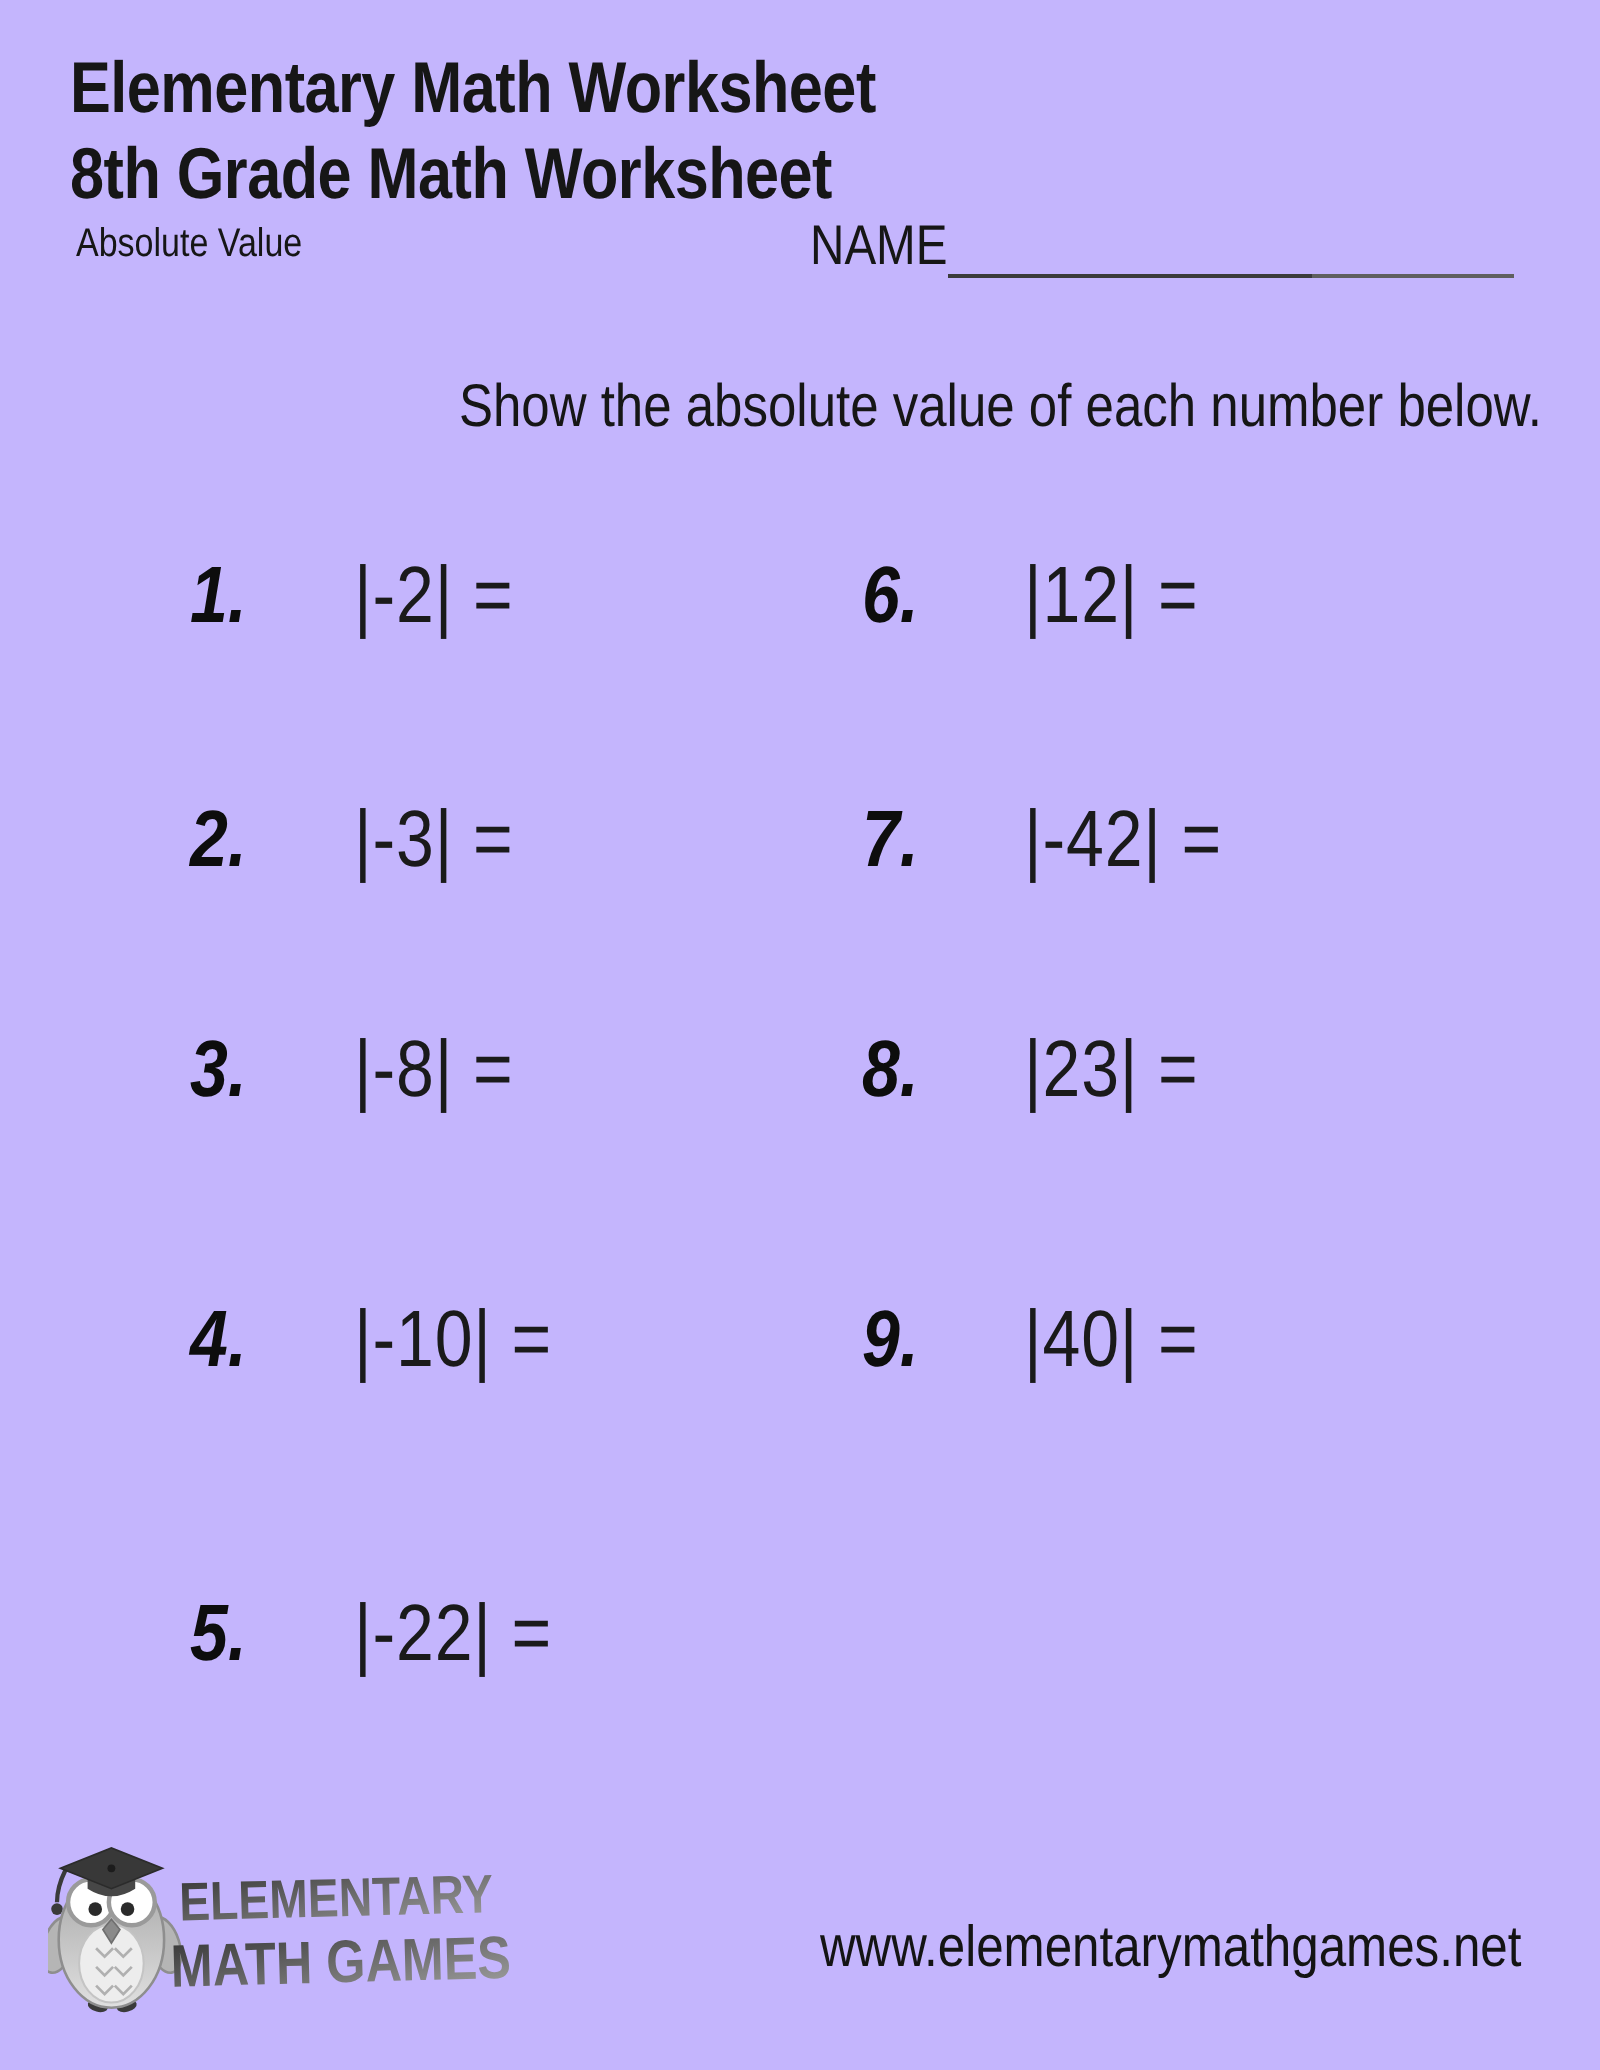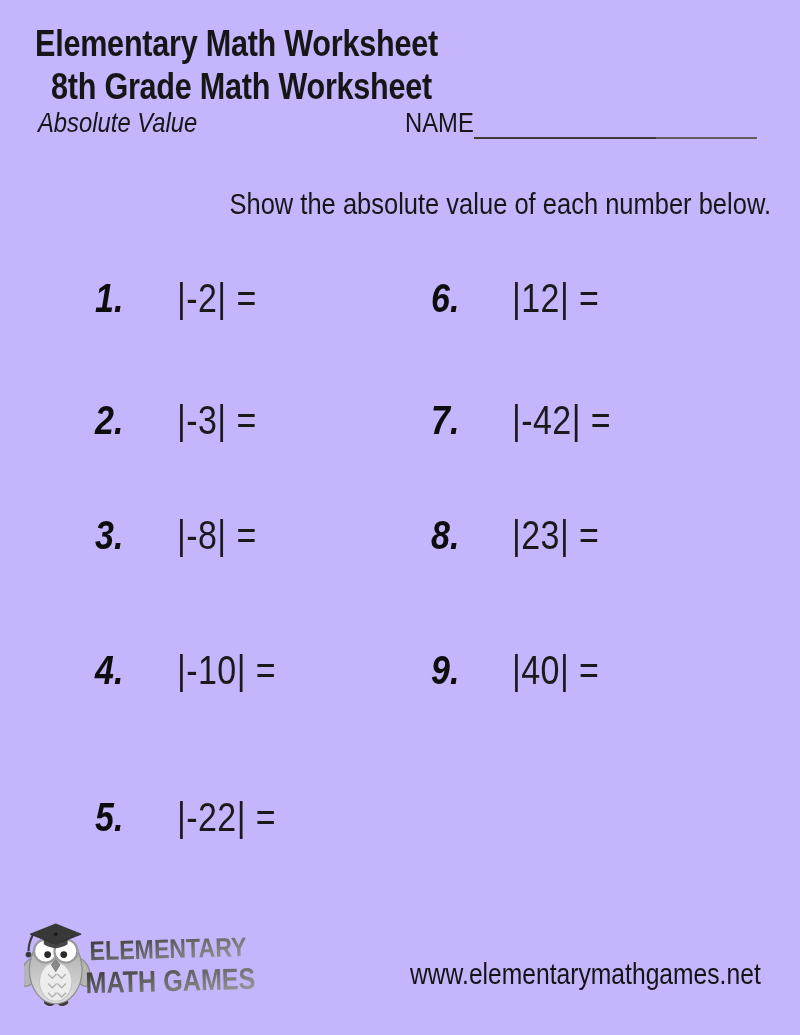--- a/index.html
+++ b/index.html
@@ -11,22 +11,22 @@
     overflow: hidden;
     font-family: "Liberation Sans", sans-serif;
     color: #161616;
   }
   .abs { position: absolute; white-space: nowrap; }
   
   .cond { display: inline-block; transform: scaleX(.85); transform-origin: 0 50%; }
   .cond-center { display: block; transform: scaleX(.85); transform-origin: 50% 50%; }
 
   .title-1 { top: 23px; left: 35px; font-size: 36px; font-weight: bold; line-height: 42px; letter-spacing: -.3px; }
-  .title-2 { top: 66px; left: 51px; font-size: 36px; font-weight: bold; line-height: 42px; letter-spacing: -.3px; }
-  .topic   { top: 106px; left: 38px; font-size: 28px; line-height: 33px; font-style: italic; }
+  .title-2 { top: 66px; left: 35px; font-size: 36px; font-weight: bold; line-height: 42px; letter-spacing: -.3px; }
+  .topic   { top: 106px; left: 38px; font-size: 20px; line-height: 33px; }
   .name-lab{ top: 106px; left: 405px; font-size: 28px; line-height: 33px; text-align: center; }
   .name-seg{ position: absolute; height: 2px; }
   .seg1 { top: 137px; left: 474px; width: 183px; background: #3b3b3b; }
   .seg2 { top: 137px; left: 656px; width: 101px; background: #5f5f5f; }
 
   .instruction { top: 186px; left: 0; width: 800px; text-align: right; font-size: 30px; line-height: 36px; margin-left: 31px; }
 
   .prow { position: absolute; display: flex; align-items: baseline; line-height: 48px; }
   .pnum {
     display: inline-block; flex: none;

